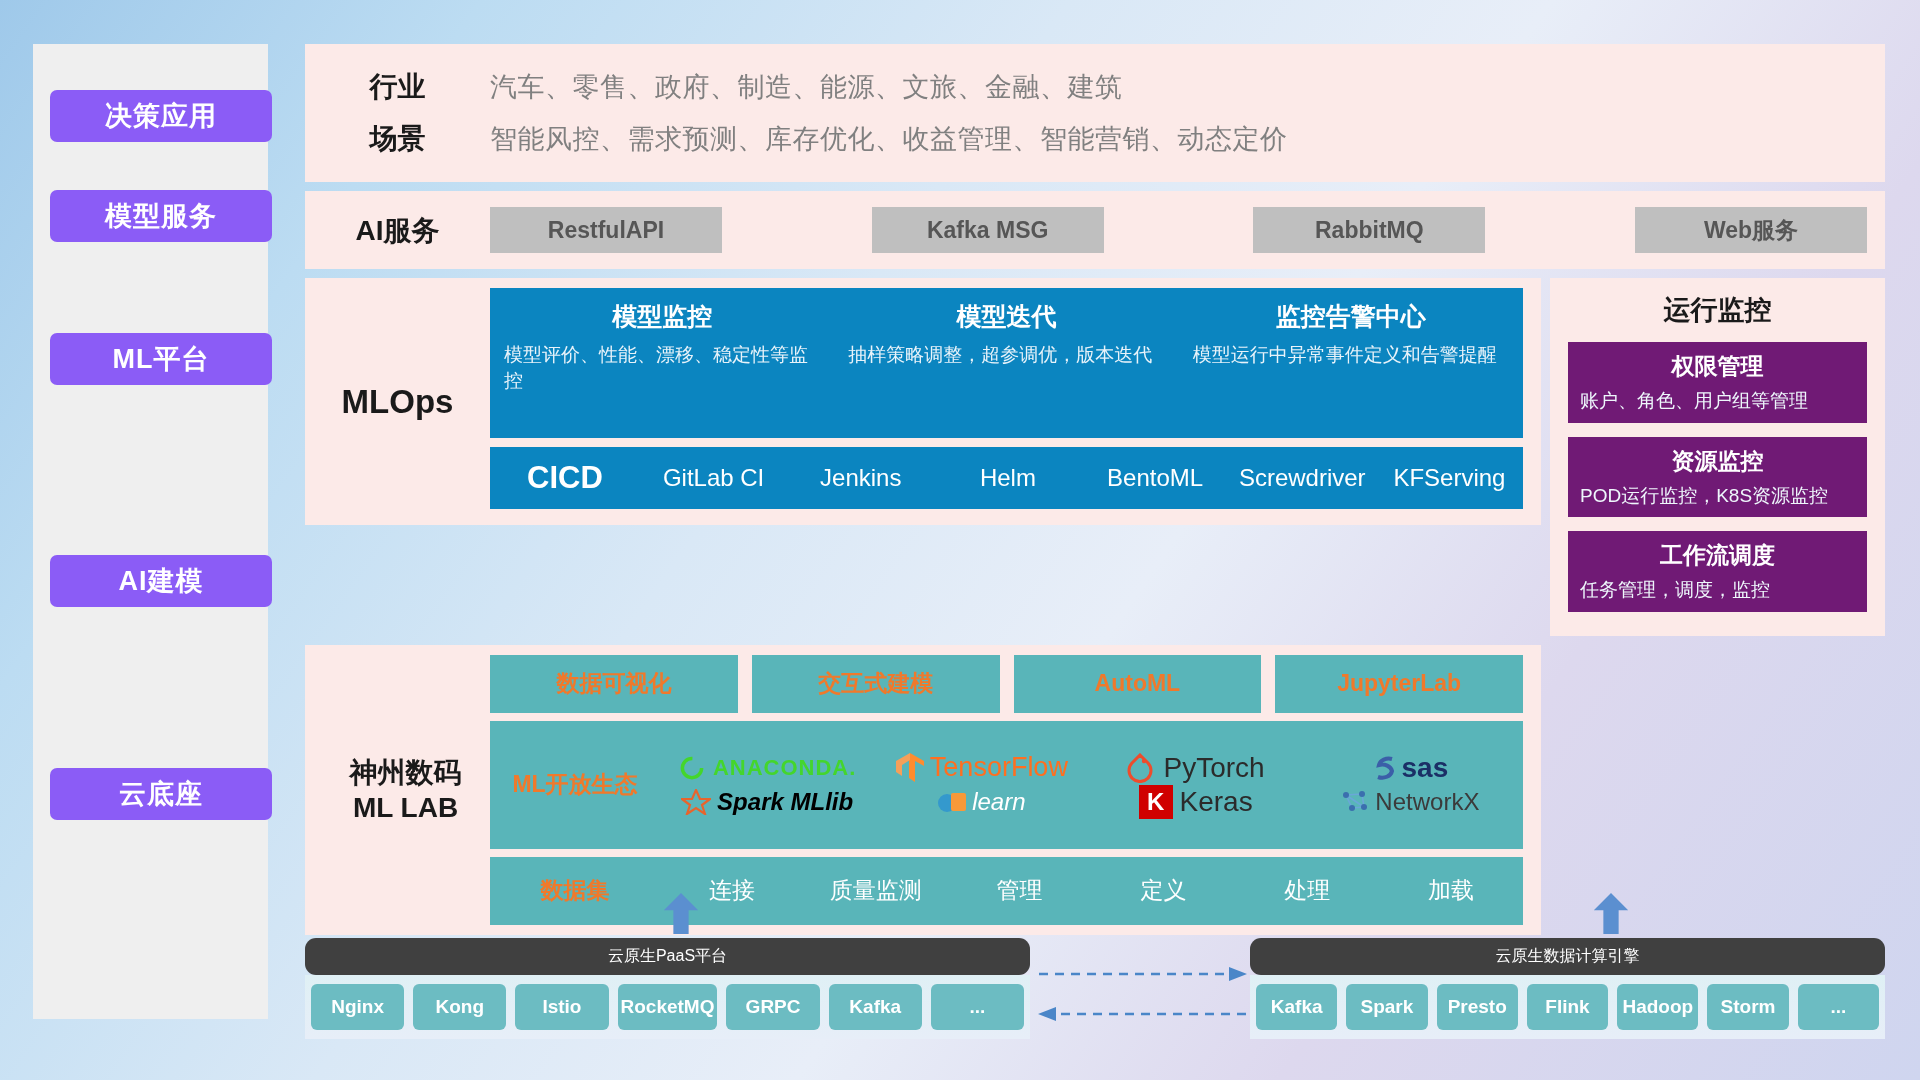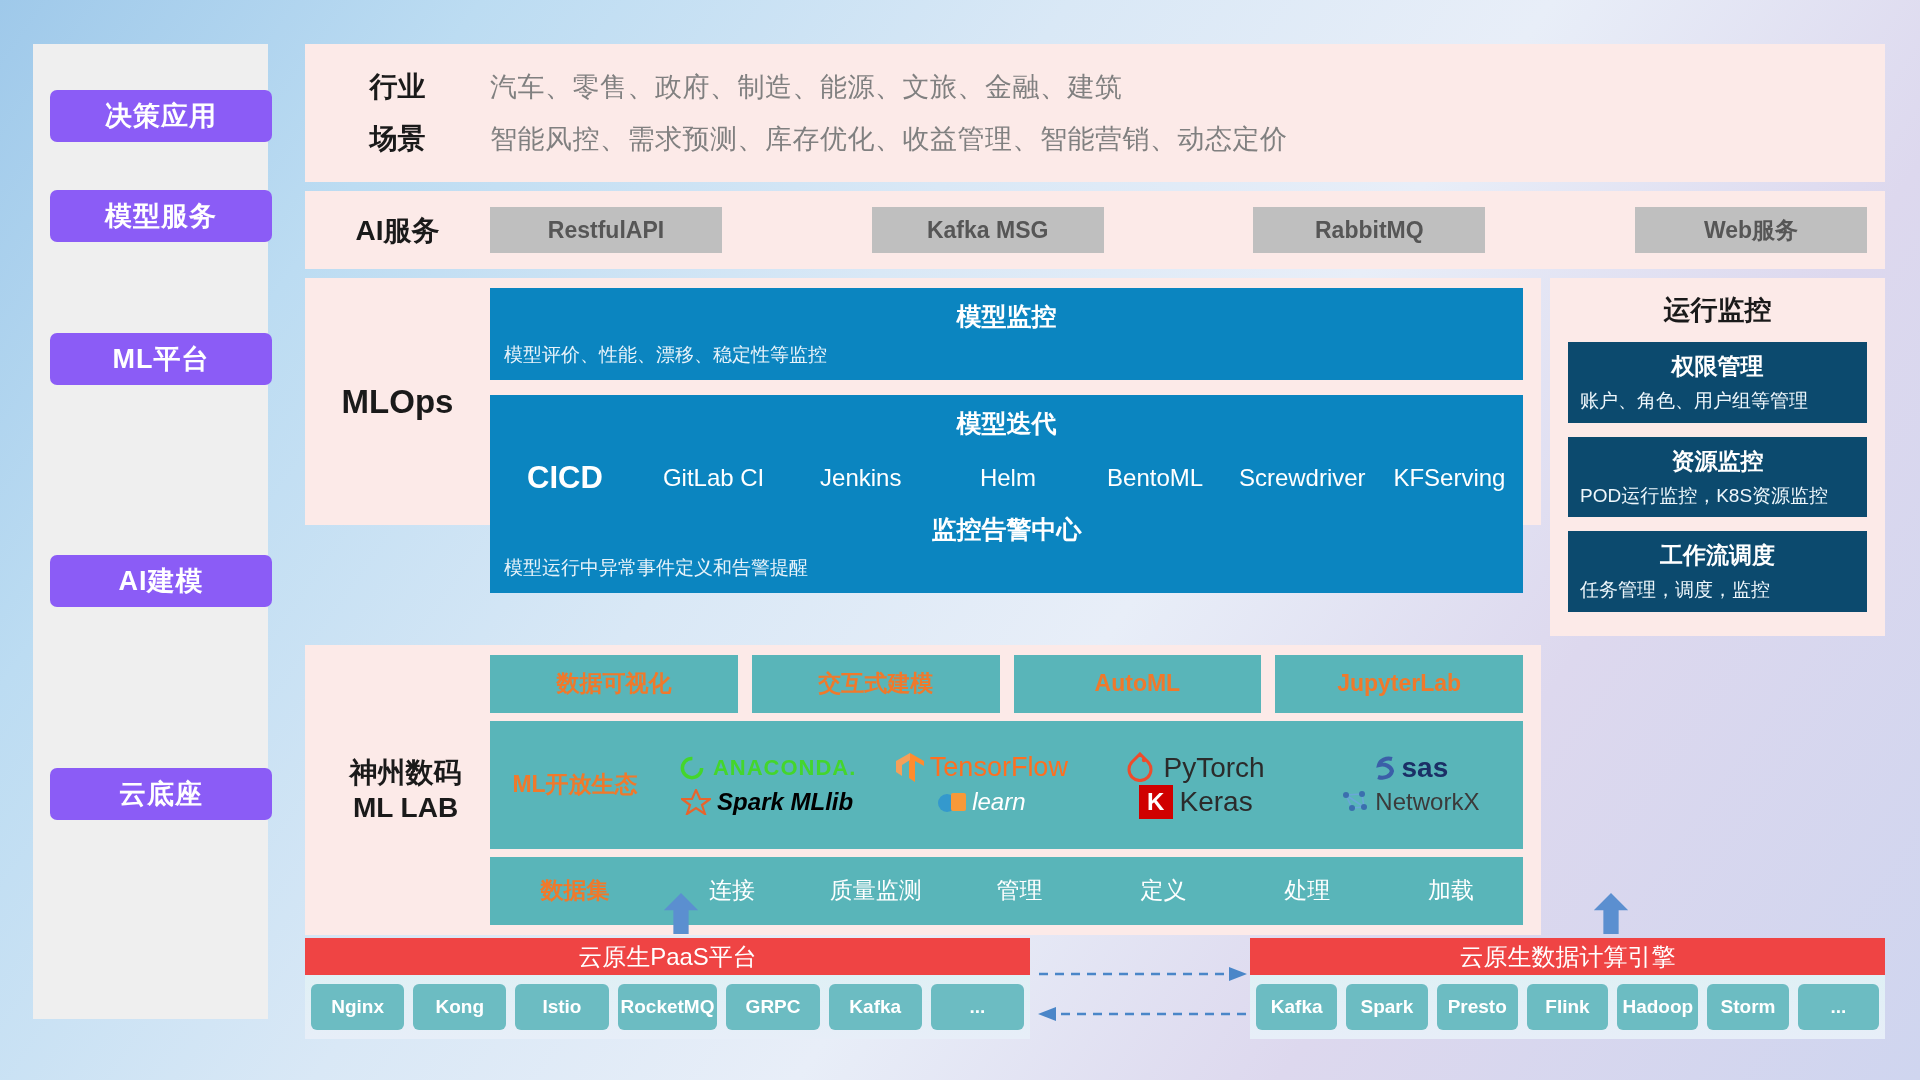--- a/index.html
+++ b/index.html
@@ -65,21 +65,21 @@
   .svc-chip {
     width: 232px; height: 46px; background: #bfbfbf;
     display: flex; align-items: center; justify-content: center;
     color: #565656; font-size: 23px; font-weight: bold;
   }
 
   
   #row-mlops { display: flex; gap: 9px; margin-bottom: 9px; }
   #band-mlops { flex: 1; height: 247px; margin-bottom: 0; }
   #band-mlops .band-label { font-size: 33px; }
-  .mlops-top { display: flex; gap: 15px; padding: 10px 18px 0 0; height: 160px; flex-direction: column; }
+  .mlops-top { display: flex; padding: 10px 18px 0 0; height: 160px; }
   .mlops-card {
     flex: 1; background: #0b85c0; color: #fff;
     padding: 12px 14px;
   }
   .mlops-card h4 { font-size: 25px; text-align: center; margin-bottom: 9px; font-weight: bold; }
   .mlops-card p { font-size: 19px; line-height: 1.35; color: #e8f3fa; margin-top: 8px; }
   .cicd-bar {
     margin: 9px 18px 0 0; height: 62px; background: #0b85c0;
     display: flex; align-items: center; overflow: hidden;
   }
@@ -90,21 +90,21 @@
   }
 
   
   #monitor-panel {
     flex: 0 0 335px; background: #fceae8;
     padding: 14px 18px 10px 18px;
     display: flex; flex-direction: column;
   }
   #monitor-title { font-size: 27px; font-weight: bold; color: #1a1a1a; text-align: center; margin-bottom: 14px; }
   .mon-card {
-    background: #0c4a6e; color: #fff; padding: 9px 12px; margin-bottom: 14px;
+    background: #701a75; color: #fff; padding: 9px 12px; margin-bottom: 14px;
   }
   .mon-card h5 { font-size: 23px; font-weight: bold; text-align: center; margin-bottom: 6px; }
   .mon-card p { font-size: 19px; line-height: 1.35; color: #eef7fc; }
 
   
   #band-lab { height: 290px; margin-bottom: 0; }
   #band-lab .band-label { font-size: 28px; padding-left: 16px; }
   .lab-body { flex:1; display:flex; flex-direction: column; padding-right: 18px; }
   .tool-strip { display:flex; gap: 14px; height: 58px; margin: 10px 0 8px 0; }
   .tool-chip {
@@ -119,22 +119,22 @@
   .eco-logos { flex:1; display:grid; grid-template-columns: repeat(4,1fr); grid-template-rows: 1fr 1fr;
                align-items:center; justify-items:center; }
   .ds-row { background: #59b5b9; display:flex; align-items:center; height: 68px; }
   .ds-label { flex: 0 0 170px; color:#f0792b; font-size: 23px; font-weight: bold; text-align:center; }
   .ds-item { flex:1; text-align:center; color:#fff; font-size: 23px; }
 
   
   #cloud-zone { position:absolute; left: 305px; top: 900px; width: 1580px; height: 145px; }
   .cloud-col { position:absolute; top: 38px; }
   .cloud-head {
-    background: #ef4444; color: #fff; font-size: 24px;
-    height: 37px; display:flex; align-items:center; justify-content:center;
+    background: #404040; color: #fff; font-size: 16px;
+    height: 37px; display:flex; align-items:center; justify-content:center;border-radius:11px;
   }
   .cloud-chips { display:flex; gap: 9px; padding: 9px 6px; background: linear-gradient(180deg,#dff0f5,#e7eef8); }
   .cloud-chip {
     flex:1; height: 46px; background:#6cbcc2; border-radius: 6px;
     display:flex; align-items:center; justify-content:center;
     color:#fff; font-size: 19px; font-weight: bold; text-align:center; line-height:1.05;
     padding: 0 3px;
   }
   .up-arrow { position:absolute; width: 42px; height: 42px; }
   .dashed-link { position: absolute; }
@@ -247,21 +247,21 @@
           </div>
 
           <div style="display:flex;align-items:center;gap:5px">
             <svg width="30" height="32" viewBox="0 0 30 32">
               <polygon points="15,1 29,9 29,14 20,9 20,30 14,26 14,5" fill="#ff8c2e"></polygon>
               <polygon points="15,1 1,9 1,20 7,24 7,13 15,8" fill="#f5a05a"></polygon>
             </svg>
             <span style="color:#ff6f20;font-size:27px">TensorFlow</span>
           </div>
 
-          <div style="display:flex;gap:11px">
+          <div style="display:flex;align-items:center;gap:11px">
             <svg width="26" height="30" viewBox="0 0 26 30">
               <path d="M13 2 L21 10 A11 11 0 1 1 5 10 Z" fill="none" stroke="#ee4c2c" stroke-width="3"></path>
               <circle cx="17" cy="8" r="2.2" fill="#ee4c2c"></circle>
             </svg>
             <span style="color:#2b2b2b;font-size:28px">PyTorch</span>
           </div>
 
           <div style="display:flex;align-items:center;gap:4px">
             <svg width="26" height="28" viewBox="0 0 26 28">
               <path d="M20 5 A10 8 0 0 0 7 11 A10 8 0 0 1 20 17 A10 8 0 0 1 6 23" fill="none" stroke="#3b5fa8" stroke-width="4"></path>

